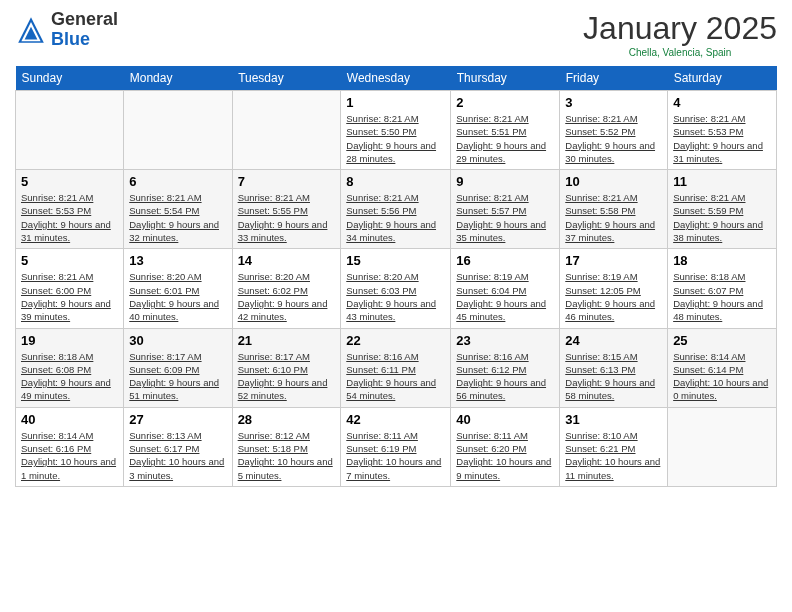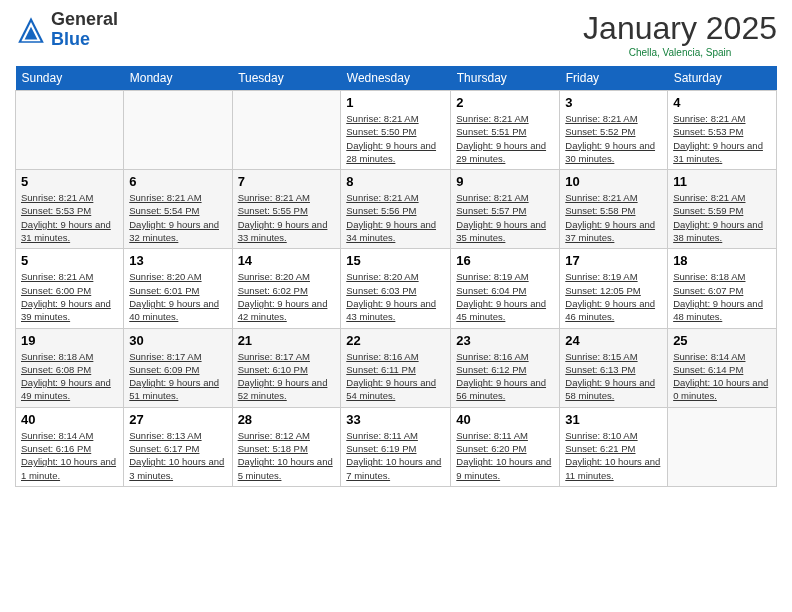--- a/index.html
+++ b/index.html
@@ -323,21 +323,21 @@
 and 3 minutes.</div>
           </td>
           <td>
             <span class="day-number">28</span>
             <div class="day-info">Sunrise: 8:12 AM
 Sunset: 5:18 PM
 Daylight: 10 hours
 and 5 minutes.</div>
           </td>
           <td>
-            <span class="day-number">33</span>
+            <span class="day-number">42</span>
             <div class="day-info">Sunrise: 8:11 AM
 Sunset: 6:19 PM
 Daylight: 10 hours
 and 7 minutes.</div>
           </td>
           <td>
             <span class="day-number">40</span>
             <div class="day-info">Sunrise: 8:11 AM
 Sunset: 6:20 PM
 Daylight: 10 hours

